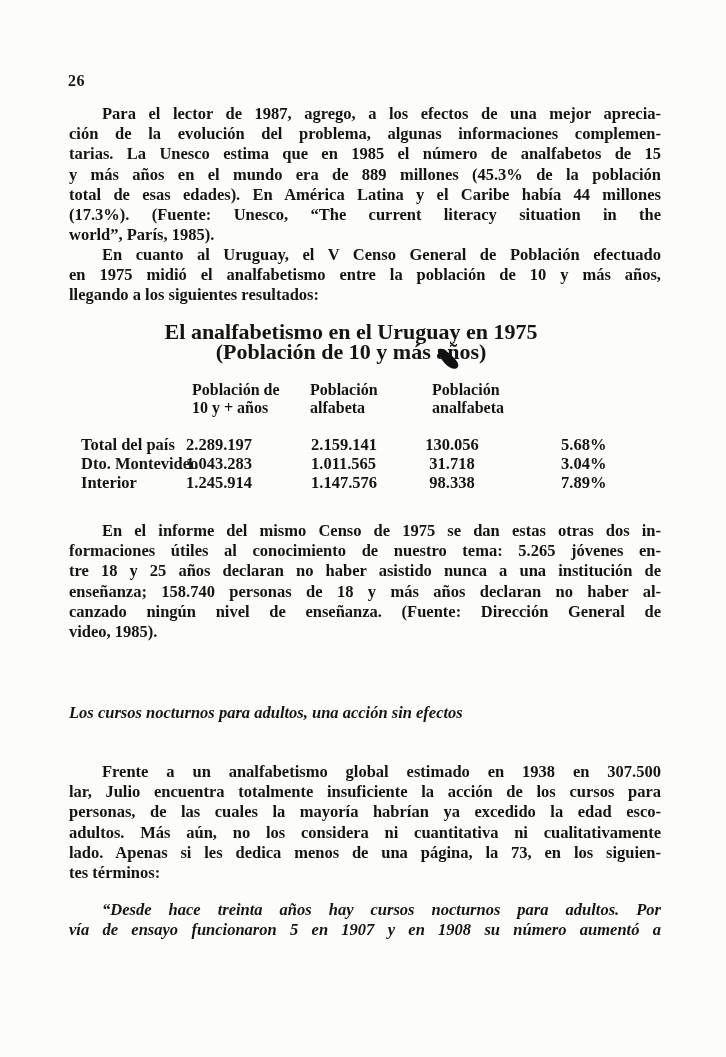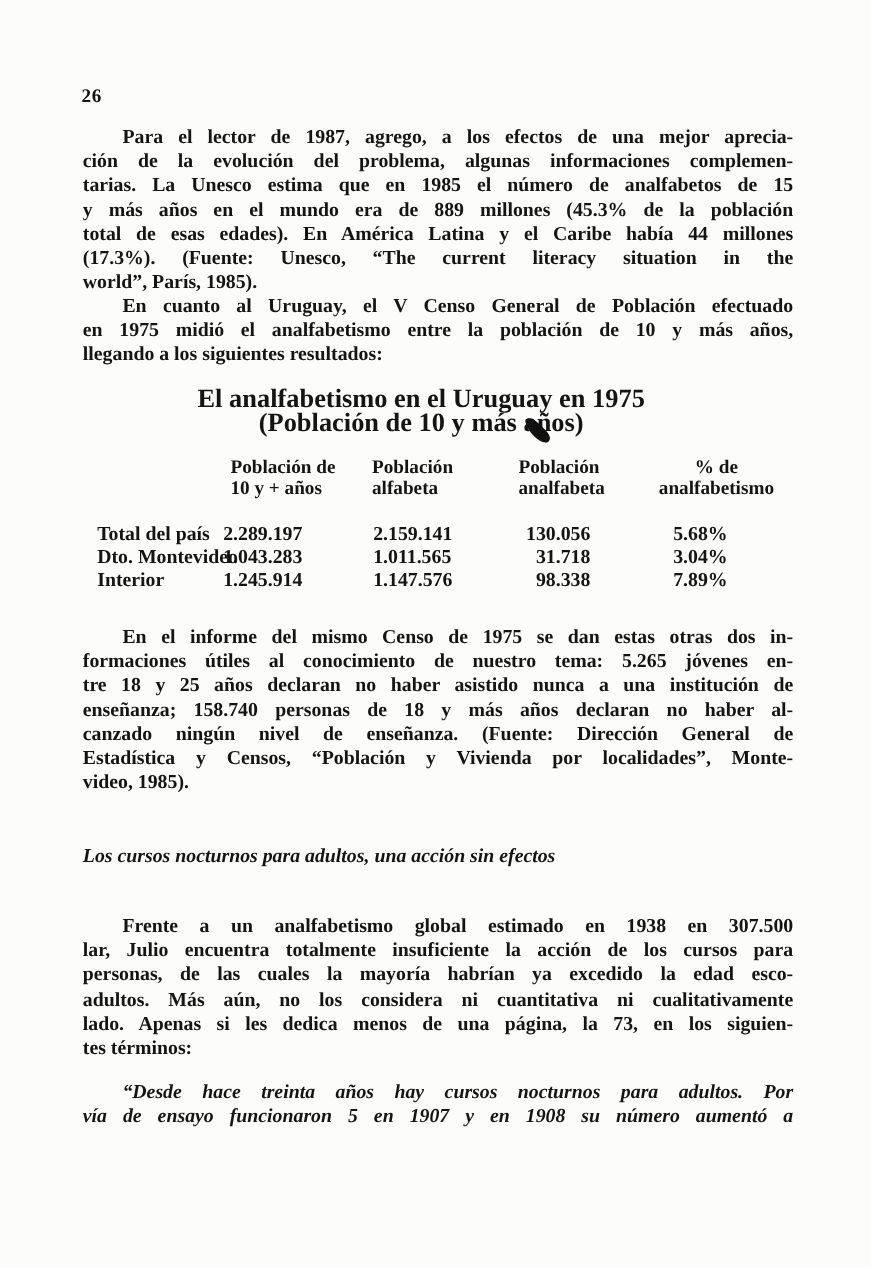--- a/index.html
+++ b/index.html
@@ -74,21 +74,21 @@
     height: 18.8px;
     line-height: 18.8px;
     font-size: 16.5px;
     font-weight: 700;
     white-space: nowrap;
   }
   .cell { position: absolute; top: 0; }
   .c-label { left: 12px; text-align: center; }
   .c-v1 { left: 117px; }
   .c-v2 { left: 242px; }
-  .c-v3 { left: 343px; width: 80px; text-align: right; }
+  .c-v3 { left: 343px; width: 80px; text-align: center; }
   .c-v4 { left: 492px; }
 
   
   .ink-blot {
     left: 437px;
     top: 348px;
     width: 24px;
     height: 22px;
   }
 </style>
@@ -128,24 +128,20 @@
     <div>10 y + años</div>
   </div>
   <div class="h-cell h2">
     <div>Población</div>
     <div>alfabeta</div>
   </div>
   <div class="h-cell h3">
     <div>Población</div>
     <div>analfabeta</div>
   </div>
-  <div class="h-cell h4">
-    <div>% de</div>
-    <div>analfabetismo</div>
-  </div>
 </div>
 
 <div class="abs textcol" style="top:436px;">
     <div class="trow">
       <span class="cell c-label">Total del país</span>
       <span class="cell c-v1">2.289.197</span>
       <span class="cell c-v2">2.159.141</span>
       <span class="cell c-v3">130.056</span>
       <span class="cell c-v4">5.68%</span>
     </div>
@@ -164,21 +160,20 @@
       <span class="cell c-v4">7.89%</span>
     </div>
   </div>
 
 <div class="abs textcol para" style="top:521px;">
     <div class="line indent">En el informe del mismo Censo de 1975 se dan estas otras dos in-</div>
     <div class="line">formaciones útiles al conocimiento de nuestro tema: 5.265 jóvenes en-</div>
     <div class="line">tre 18 y 25 años declaran no haber asistido nunca a una institución de</div>
     <div class="line">enseñanza; 158.740 personas de 18 y más años declaran no haber al-</div>
     <div class="line">canzado ningún nivel de enseñanza. (Fuente: Dirección General de</div>
-    <div class="line">Estadística y Censos, “Población y Vivienda por localidades”, Monte-</div>
     <div class="line">video, 1985).</div>
   </div>
 
 <div class="abs textcol para italic no-just" style="top:703px;">
     <div class="line">Los cursos nocturnos para adultos, una acción sin efectos</div>
   </div>
 
 <div class="abs textcol para" style="top:762px;">
     <div class="line indent">Frente a un analfabetismo global estimado en 1938 en 307.500</div>
     <div class="line">lar, Julio encuentra totalmente insuficiente la acción de los cursos para</div>

